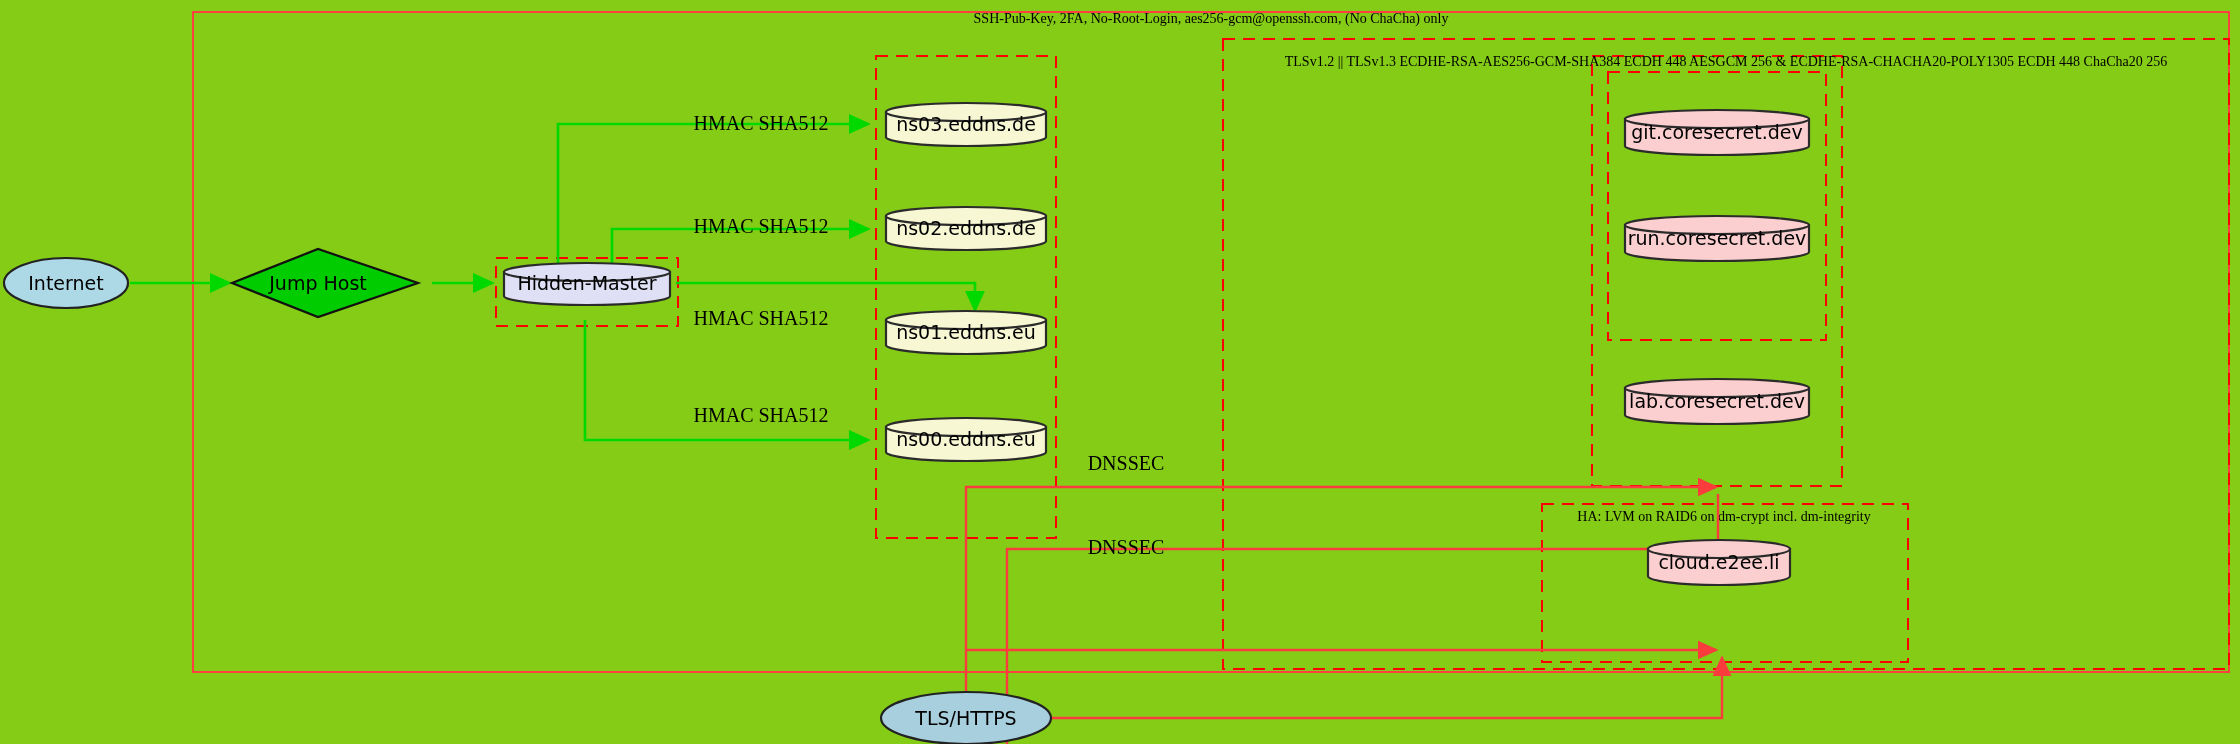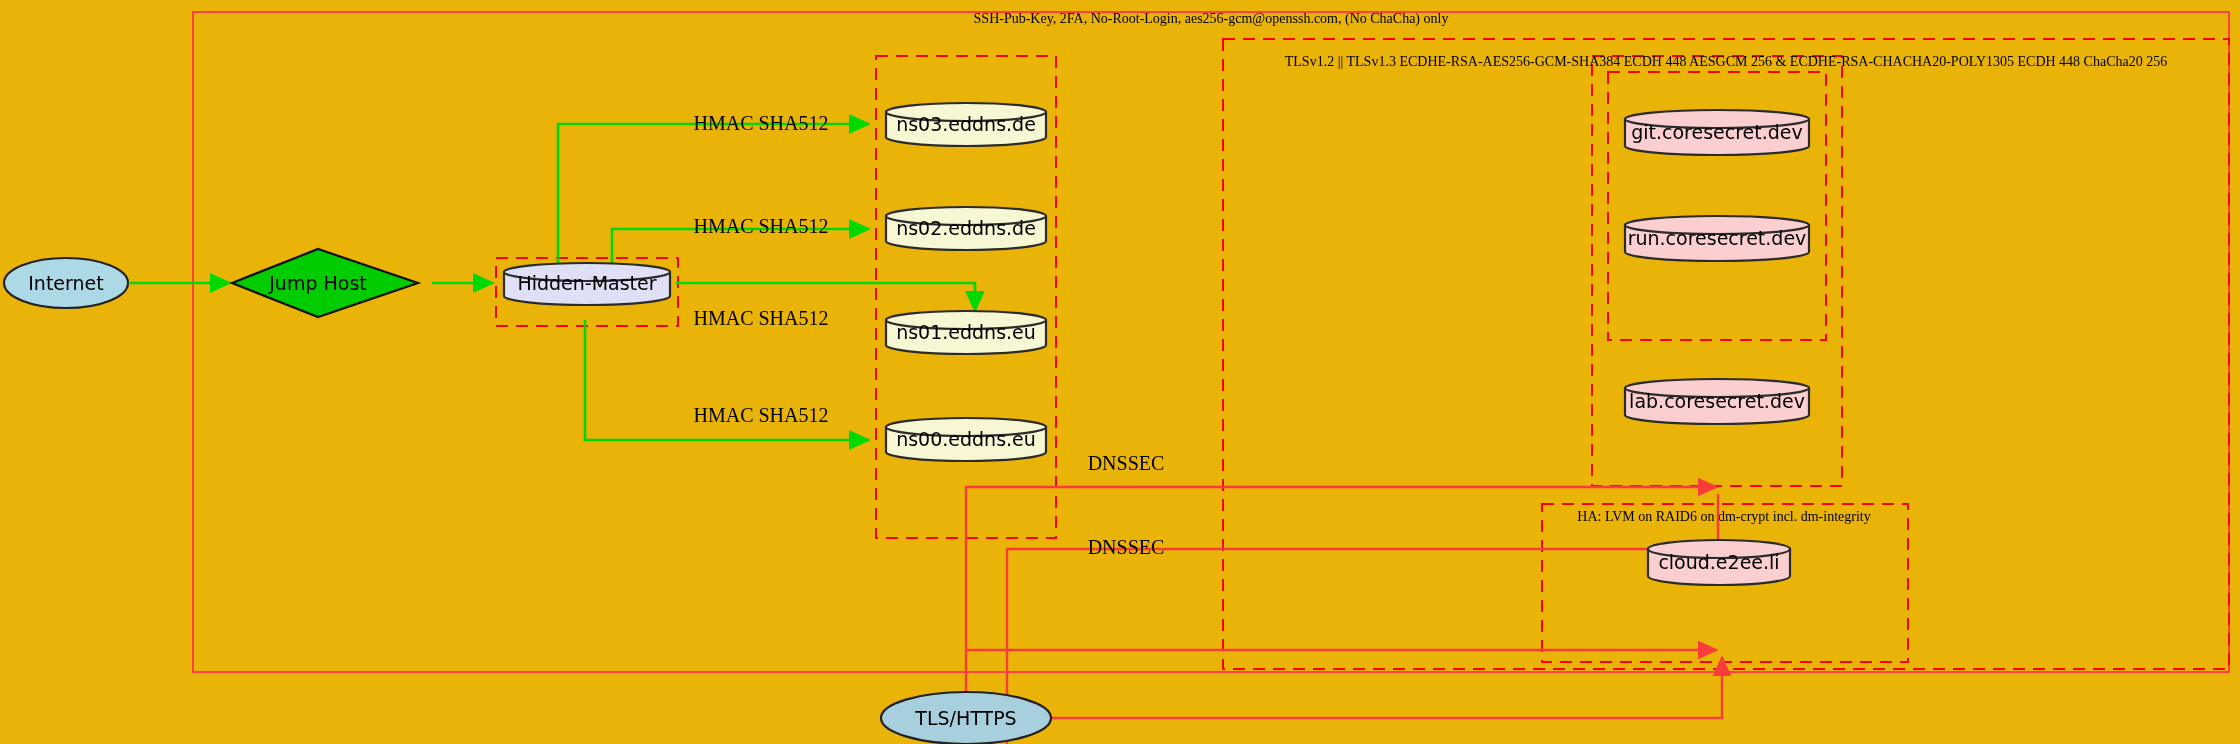--- a/index.html
+++ b/index.html
@@ -4,21 +4,21 @@
 <style>
   html, body {
     margin: 0;
     padding: 0;
     background: #ffffff;
   }
   #diagram-root {
     position: relative;
     width: 2240px;
     height: 744px;
-    background: #eab308;
+    background: #84cc16;
     font-family: "Liberation Sans", sans-serif;
     overflow: hidden;
   }
   svg.canvas {
     position: absolute;
     top: 0;
     left: 0;
     width: 2240px;
     height: 744px;
   }

